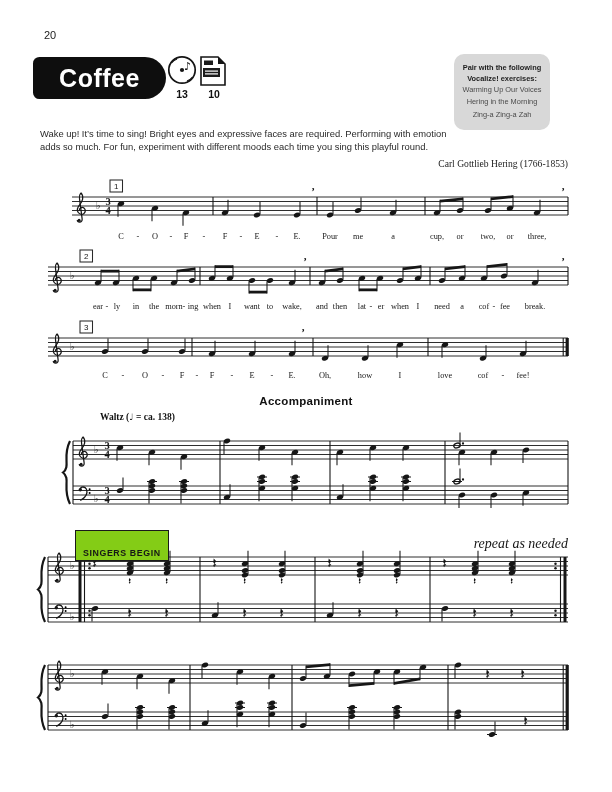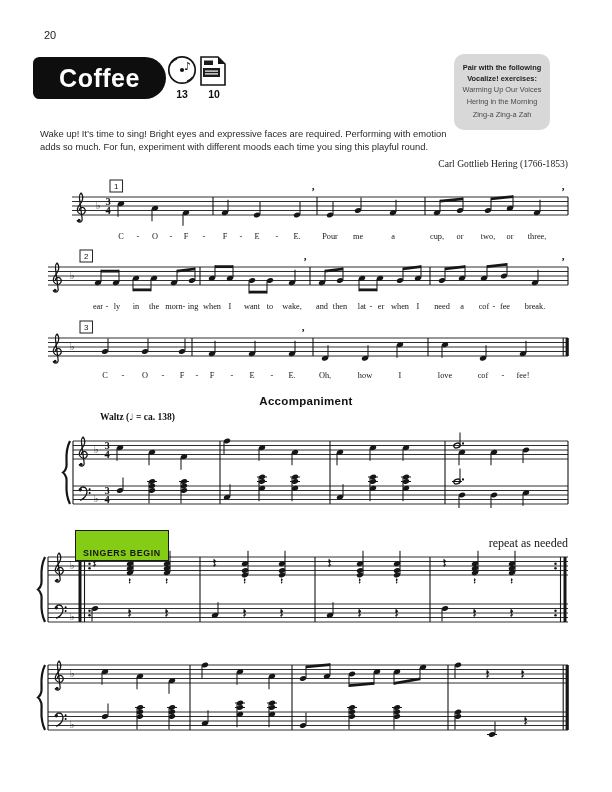--- a/index.html
+++ b/index.html
@@ -17,21 +17,21 @@
   .pair-box .h{font-size:7.4px;font-weight:700;color:#1d1d1d;line-height:1.5;}
   .pair-box .songs{margin-top:0;}
   .pair-box .song{font-size:7.4px;color:#4a4a4a;line-height:1.65;}
   .intro{left:40px;top:114px;width:428px;font-size:9.4px;line-height:1.42;color:#2a2a2a;margin-top:13px;}
   .composer{right:44px;top:158px;font-family:Liberation Serif, serif;font-size:9.6px;color:#1c1c1c;}
   .accomp-heading{left:0;right:0;top:395px;text-align:center;font-weight:700;font-size:11.5px;color:#111;letter-spacing:0.3px;}
   .tempo{left:100px;top:412px;font-family:"Liberation Serif",serif;font-weight:700;font-size:9.5px;color:#111;}
   .tempo .noteglyph{font-family:"DejaVu Sans",sans-serif;font-weight:400;font-size:9px;}
   .singers-begin{left:75px;top:530px;border:1.3px solid #1a1a1a;background:#84cc16;padding:17px 7px 2px 7px;
         font-size:8.8px;font-weight:600;letter-spacing:0.6px;color:#161616;z-index:2;}
-  .repeat-note{right:44px;top:536px;font-family:"Liberation Serif",serif;font-size:12px;color:#161616;}
+  .repeat-note{right:44px;top:536px;font-family:"Liberation Serif",serif;font-style:italic;font-size:14px;color:#161616;}
 </style>
 </head>
 <body>
 
 <div class="page">
 
   <svg id="music-layer" width="612" height="792" viewBox="0 0 612 792">
       <g>
         <g>
           <line x1="72" y1="197" x2="568" y2="197" stroke="#161616" stroke-width="0.9"></line>

